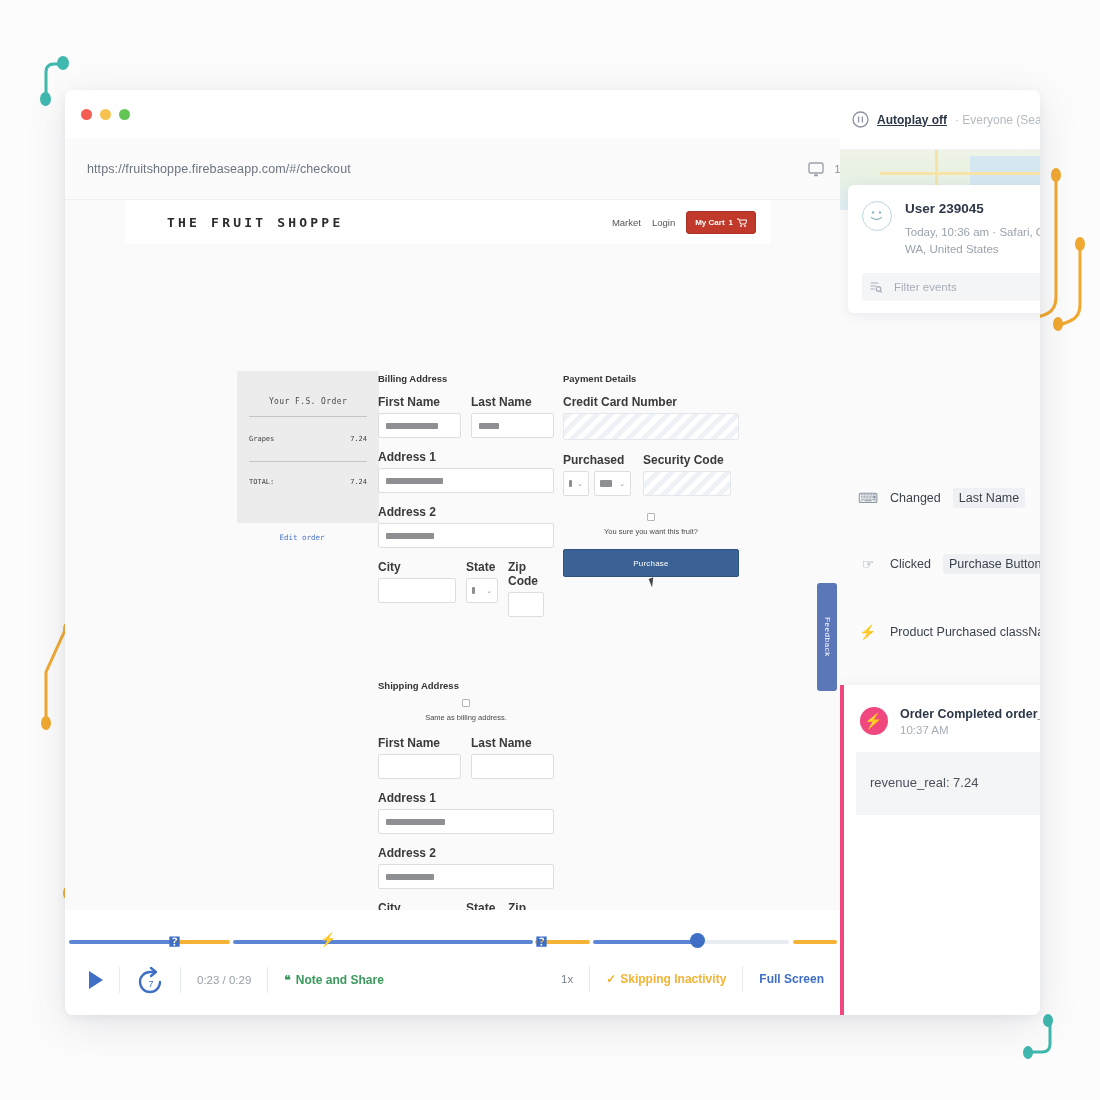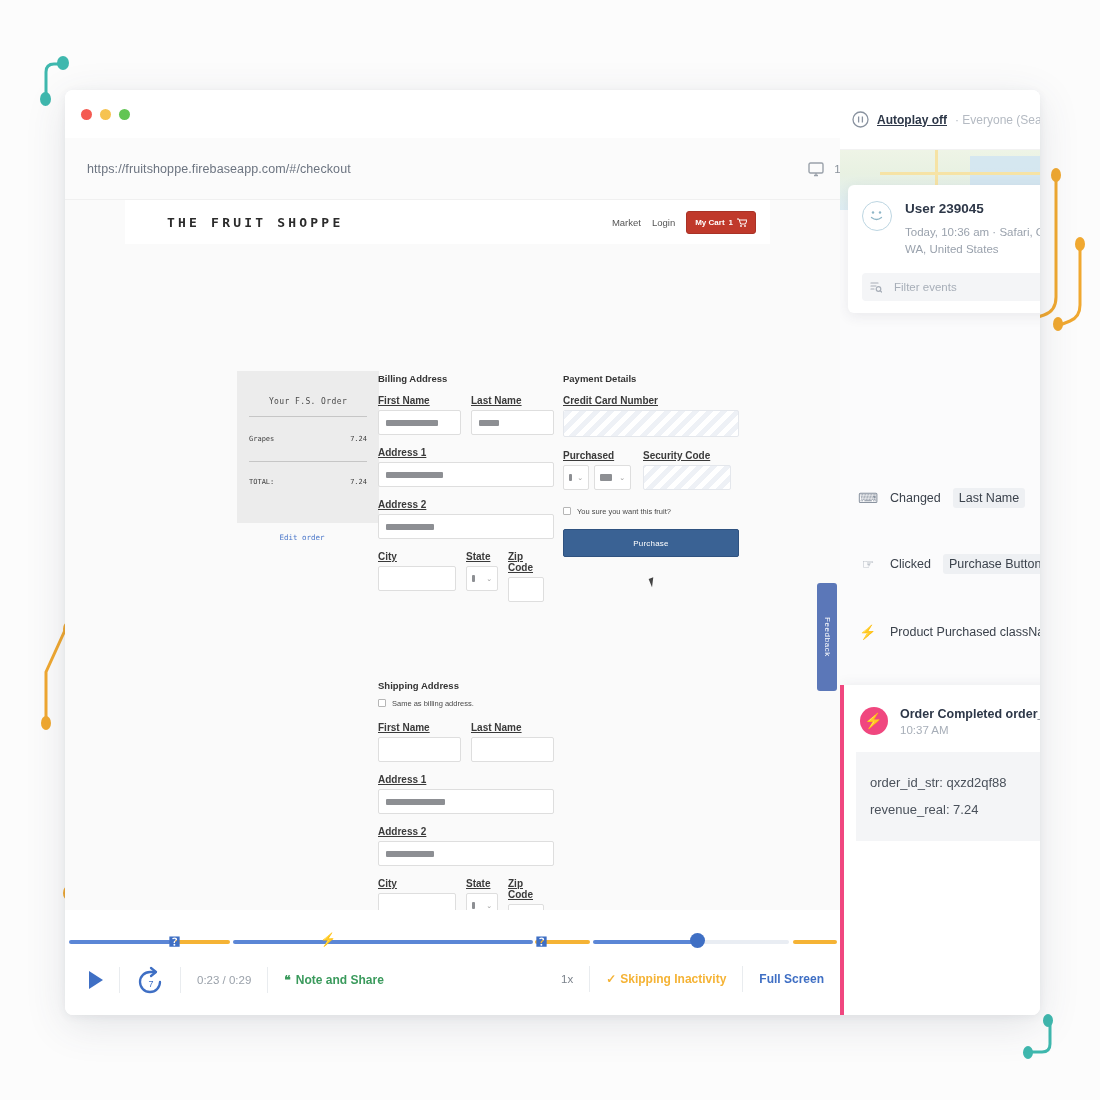--- a/index.html
+++ b/index.html
@@ -63,30 +63,30 @@
     font-family: "DejaVu Sans Mono", monospace;
   }
   .order-title { font-size: 8px; color: #4a4a4a; text-align: center; margin: 12px 0 10px; letter-spacing: .4px; }
   .order-rule { height: 1px; background: #c6c6c6; margin: 9px 0; }
   .order-row { display: flex; justify-content: space-between; font-size: 7px; color: #3d3d3d; gap: 20px; }
   .edit-order { position: absolute; left: 172px; top: 443px; width: 130px; text-align: center; font-size: 7.5px; color: #4a76c9; font-family: "DejaVu Sans Mono", monospace; }
 
   
   .form-col { position: absolute; }
   .sec-title { font-size: 9.5px; font-weight: 700; color: #333; margin-bottom: 11px; }
-  .fld-label { font-size: 10px; font-weight: 700; color: #3a3a3a; margin-bottom: 4px; display:block;text-decoration:underline; }
+  .fld-label { font-size: 12px; font-weight: 700; color: #3a3a3a; margin-bottom: 4px; display:block; }
   .inp { background: #fff; border: 1px solid #dedede; height: 25px; border-radius: 2px; display: flex; align-items: center; padding: 0 7px; }
   .mask { height: 6px; background: #8d8f93; border-radius: 1px; }
   .stripe {
     background: repeating-linear-gradient(-45deg, #ffffff 0 5px, #eef1f6 5px 10px);
     border: 1px solid #e4e7ec;
   }
   .sel { background:#fff; border:1px solid #dedede; height:25px; border-radius:2px; display:flex; align-items:center; justify-content:space-between; padding:0 5px; }
   .caret { font-size: 7px; color: #999; }
-  .chk-row { display: flex; align-items: flex-start; gap: 6px; margin-top: 3px; }
+  .chk-row { display: flex; align-items: center; gap: 6px; margin-top: 3px; flex-direction: column; }
   .chk { width: 8px; height: 8px; border: 1px solid #b6b6b6; background: #fff; border-radius: 1px; }
   .chk-txt { font-size: 7.5px; color: #4a4a4a; }
   .purchase-btn {
     background: #3a6294; color: #fff; height: 28px; border: 1px solid #2f5280; border-radius: 2px;
     display:flex; align-items:center; justify-content:center; font-size: 8px; letter-spacing:.2px;
   }
   .cursor { position: absolute; left: 585px; top: 487px; width: 0; height: 0;
     border-left: 5px solid #444; border-right: 4px solid transparent; border-bottom: 9px solid transparent; transform: rotate(-22deg); }
 
   .feedback-tab {
@@ -494,21 +494,20 @@
 
       <div class="ev-detail">
         <div style="display:flex; gap:12px; align-items:flex-start; padding:22px 14px 0 16px;">
           <div class="bolt-badge">⚡</div>
           <div style="flex:1; overflow:hidden;">
             <div class="ev-title">Order Completed order_id_str: qx</div>
             <div class="ev-time">10:37 AM</div>
           </div>
         </div>
         <div class="ev-props">
-          <div class="ev-prop">order_id_str: qxzd2qf88</div>
           <div class="ev-prop">revenue_real: 7.24</div>
         </div>
 
       </div>
 
     </div>
   </div>
 </div>
 
 </body></html>

